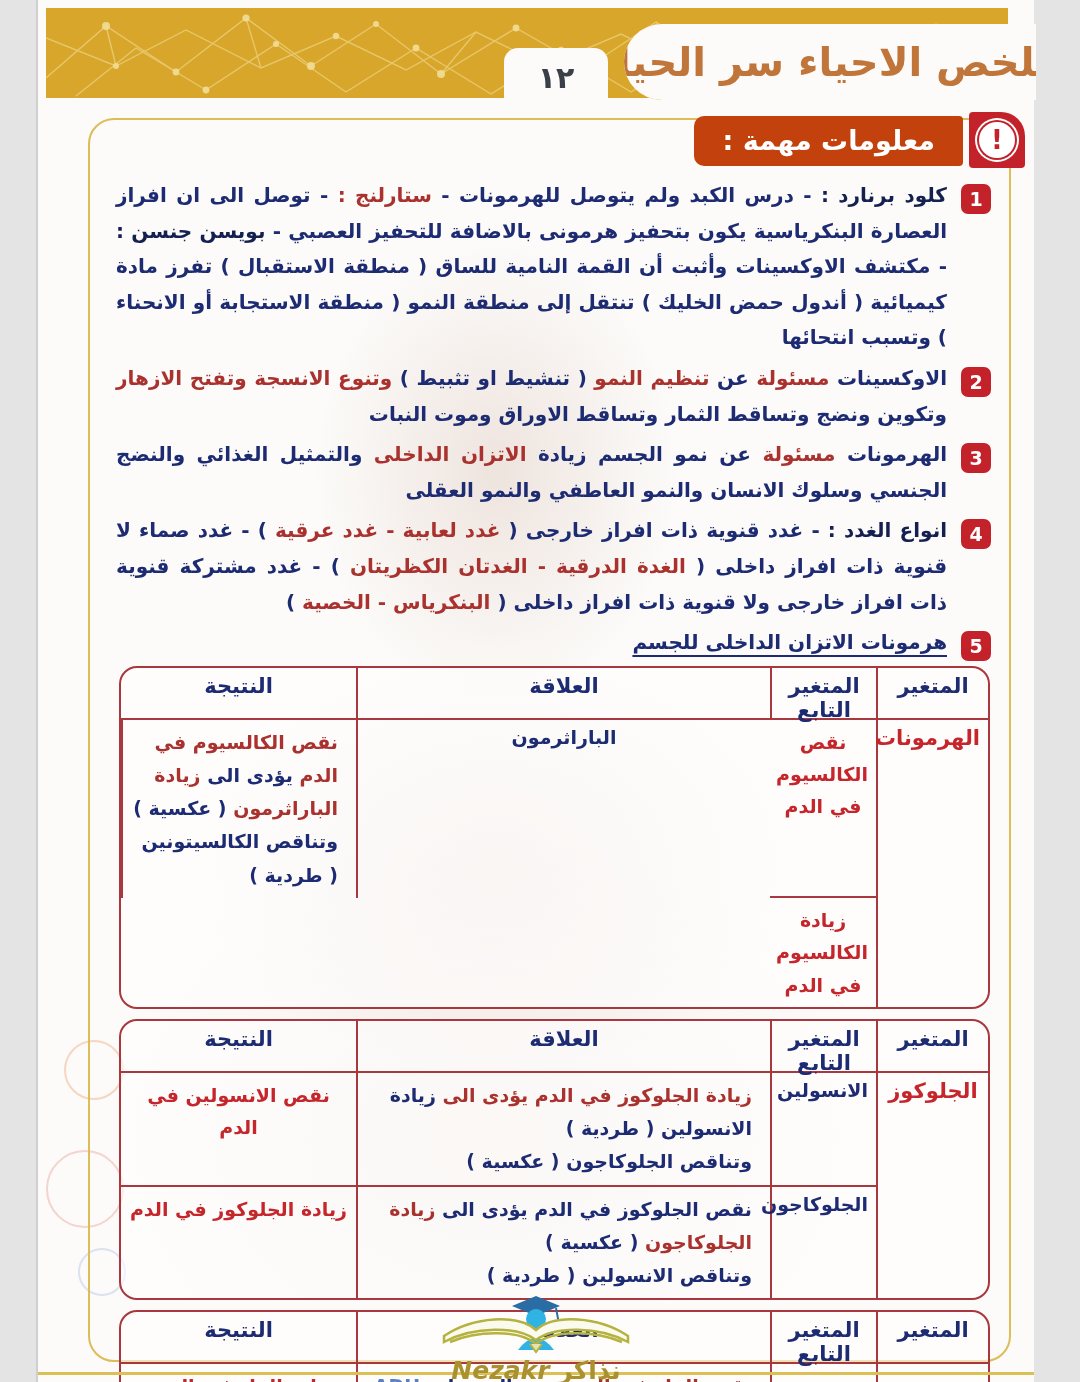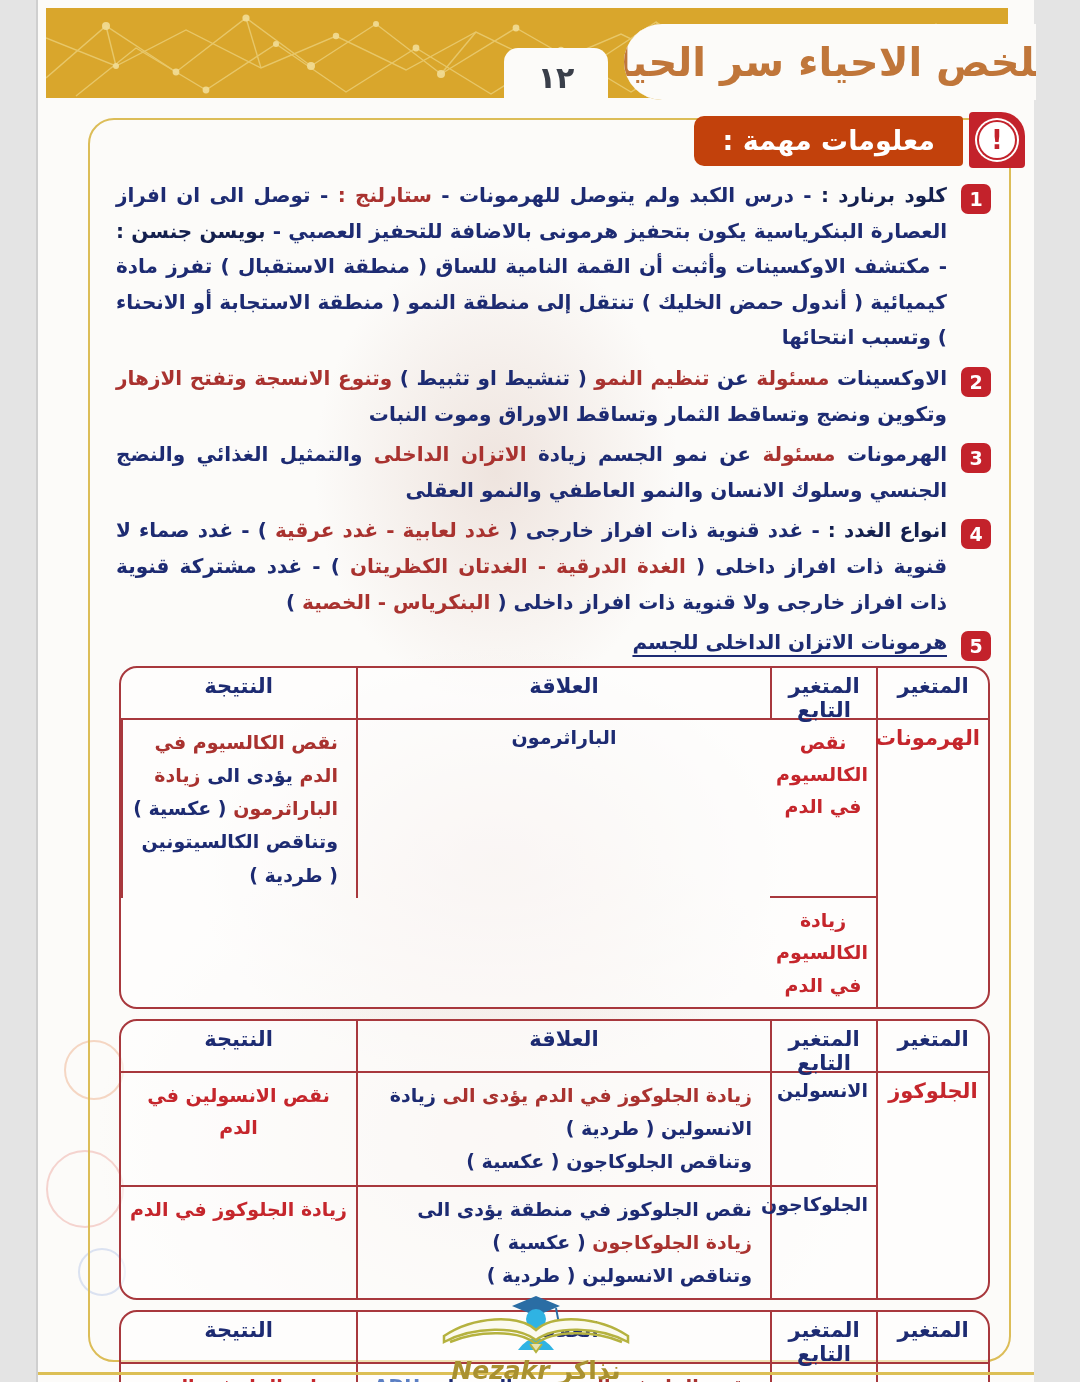--- a/index.html
+++ b/index.html
@@ -239,21 +239,21 @@
             <div class="txt"><span style="color: rgb(169, 50, 47);">زيادة الجلوكوز في الدم يؤدى الى </span><span style="color: rgb(29, 43, 114);">زيادة الانسولين ( طردية )
 </span><span style="color: rgb(29, 43, 114);">وتناقص الجلوكاجون ( عكسية )</span></div>
           </div>
         <div class="cell res-cell bb">
             <div class="txt"><span style="color: rgb(197, 38, 44);">نقص الانسولين في الدم</span></div>
           </div>
         <div class="cell d-cell bl">
             <div class="txt">الجلوكاجون</div>
           </div>
         <div class="cell rel-cell bl">
-            <div class="txt"><span style="color: rgb(29, 43, 114);">نقص الجلوكوز في منطقة يؤدى الى </span><span style="color: rgb(169, 50, 47);">زيادة الجلوكاجون </span><span style="color: rgb(29, 43, 114);">( عكسية )
+            <div class="txt"><span style="color: rgb(29, 43, 114);">نقص الجلوكوز في الدم يؤدى الى </span><span style="color: rgb(169, 50, 47);">زيادة الجلوكاجون </span><span style="color: rgb(29, 43, 114);">( عكسية )
 </span><span style="color: rgb(29, 43, 114);">وتناقص الانسولين ( طردية )</span></div>
           </div>
         <div class="cell res-cell">
             <div class="txt"><span style="color: rgb(197, 38, 44);">زيادة الجلوكوز في الدم</span></div>
           </div>
       </div>
 
       <div class="tbl" style="grid-template-rows:52px minmax(72px,auto) minmax(72px,auto);">
         <div class="cell head bl bb">
             <div class="txt">المتغير</div>

